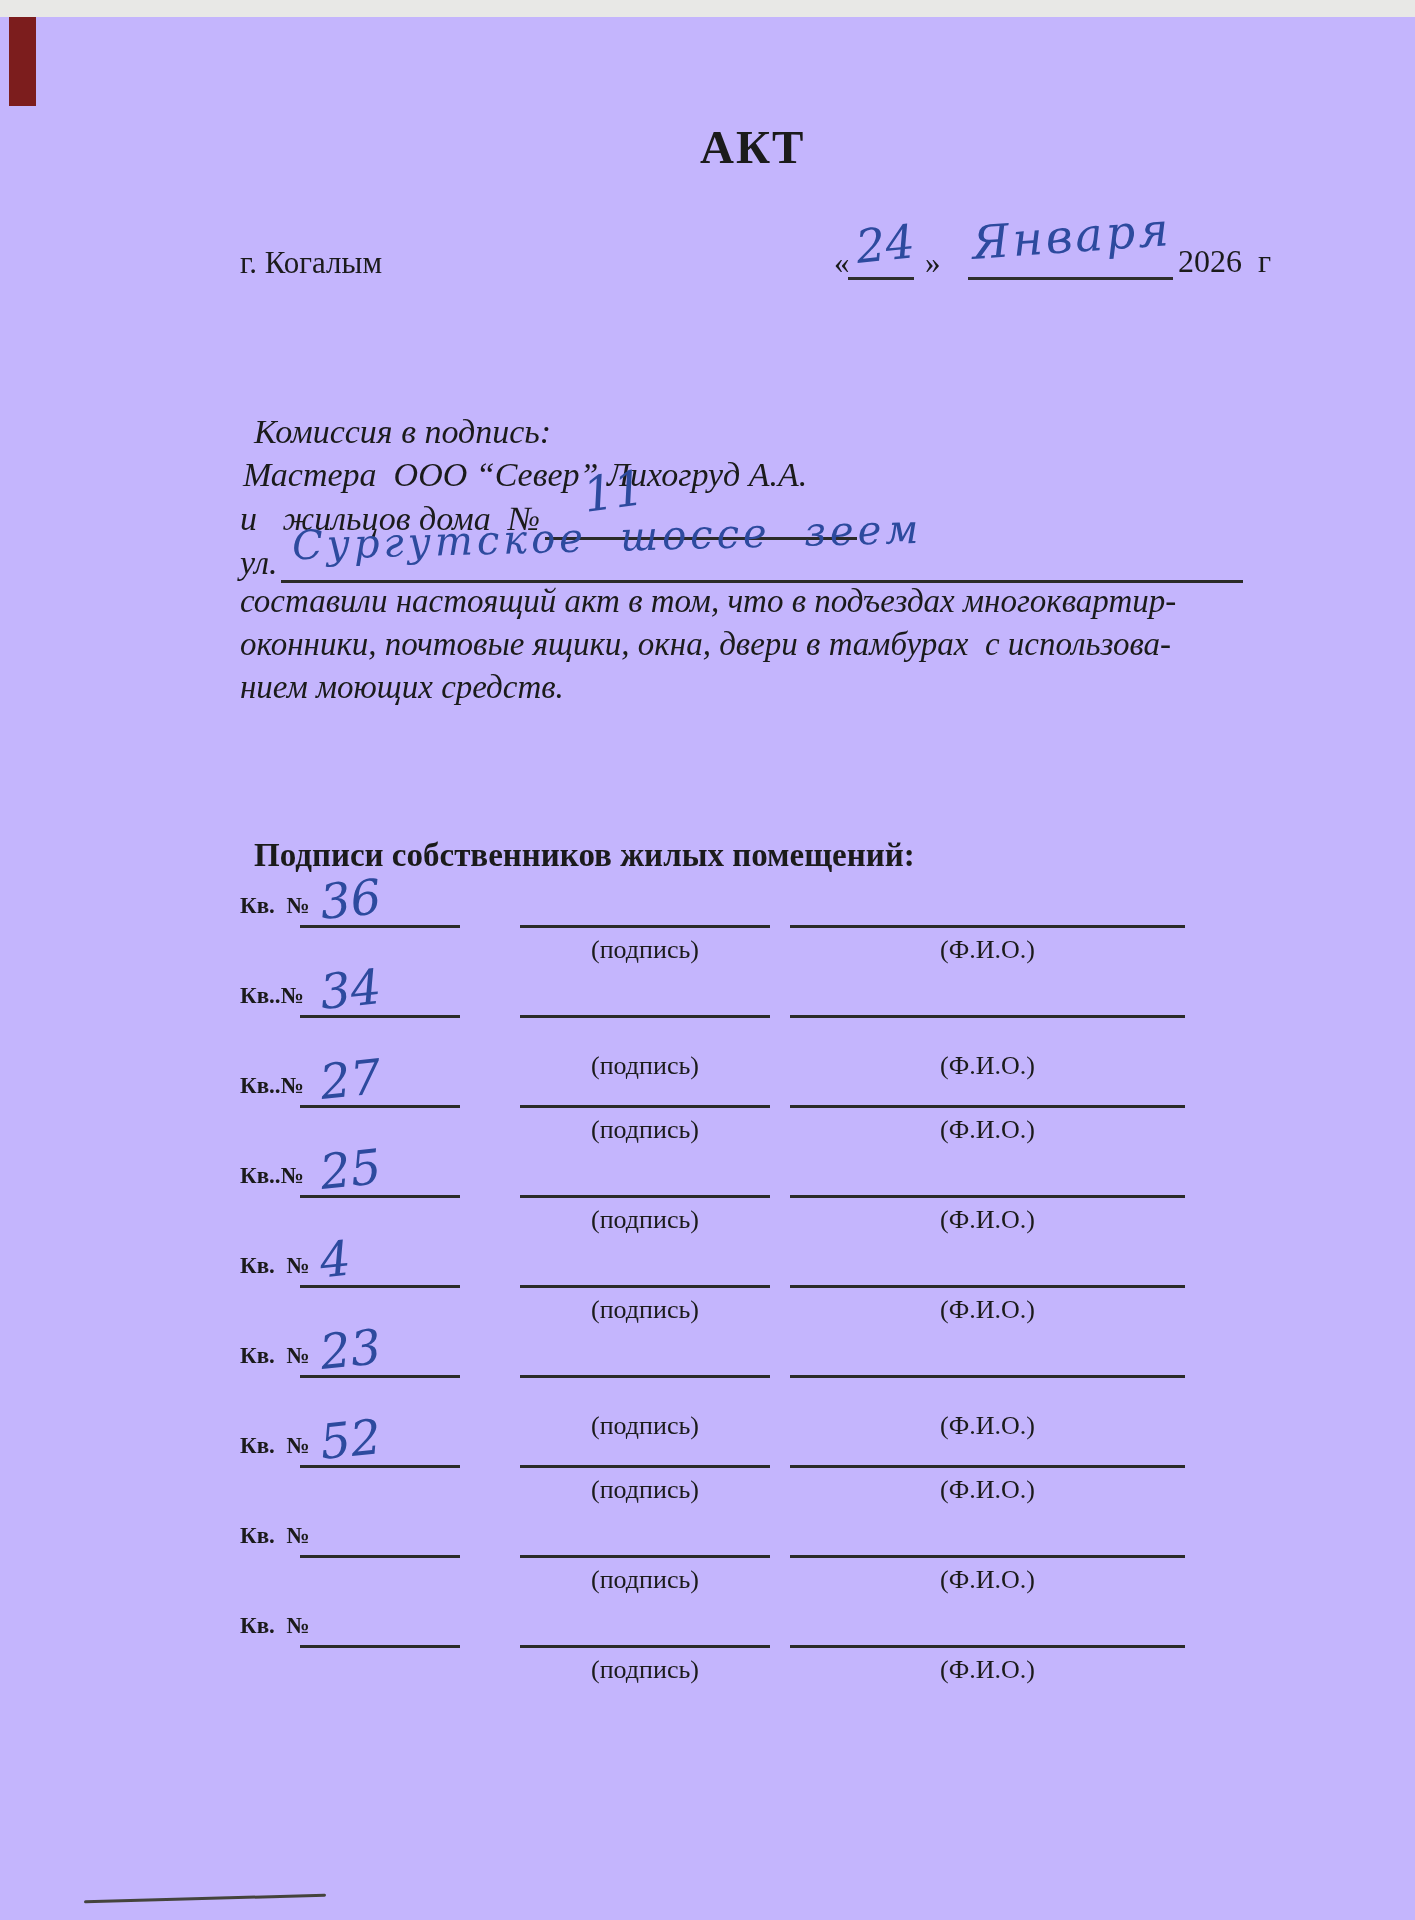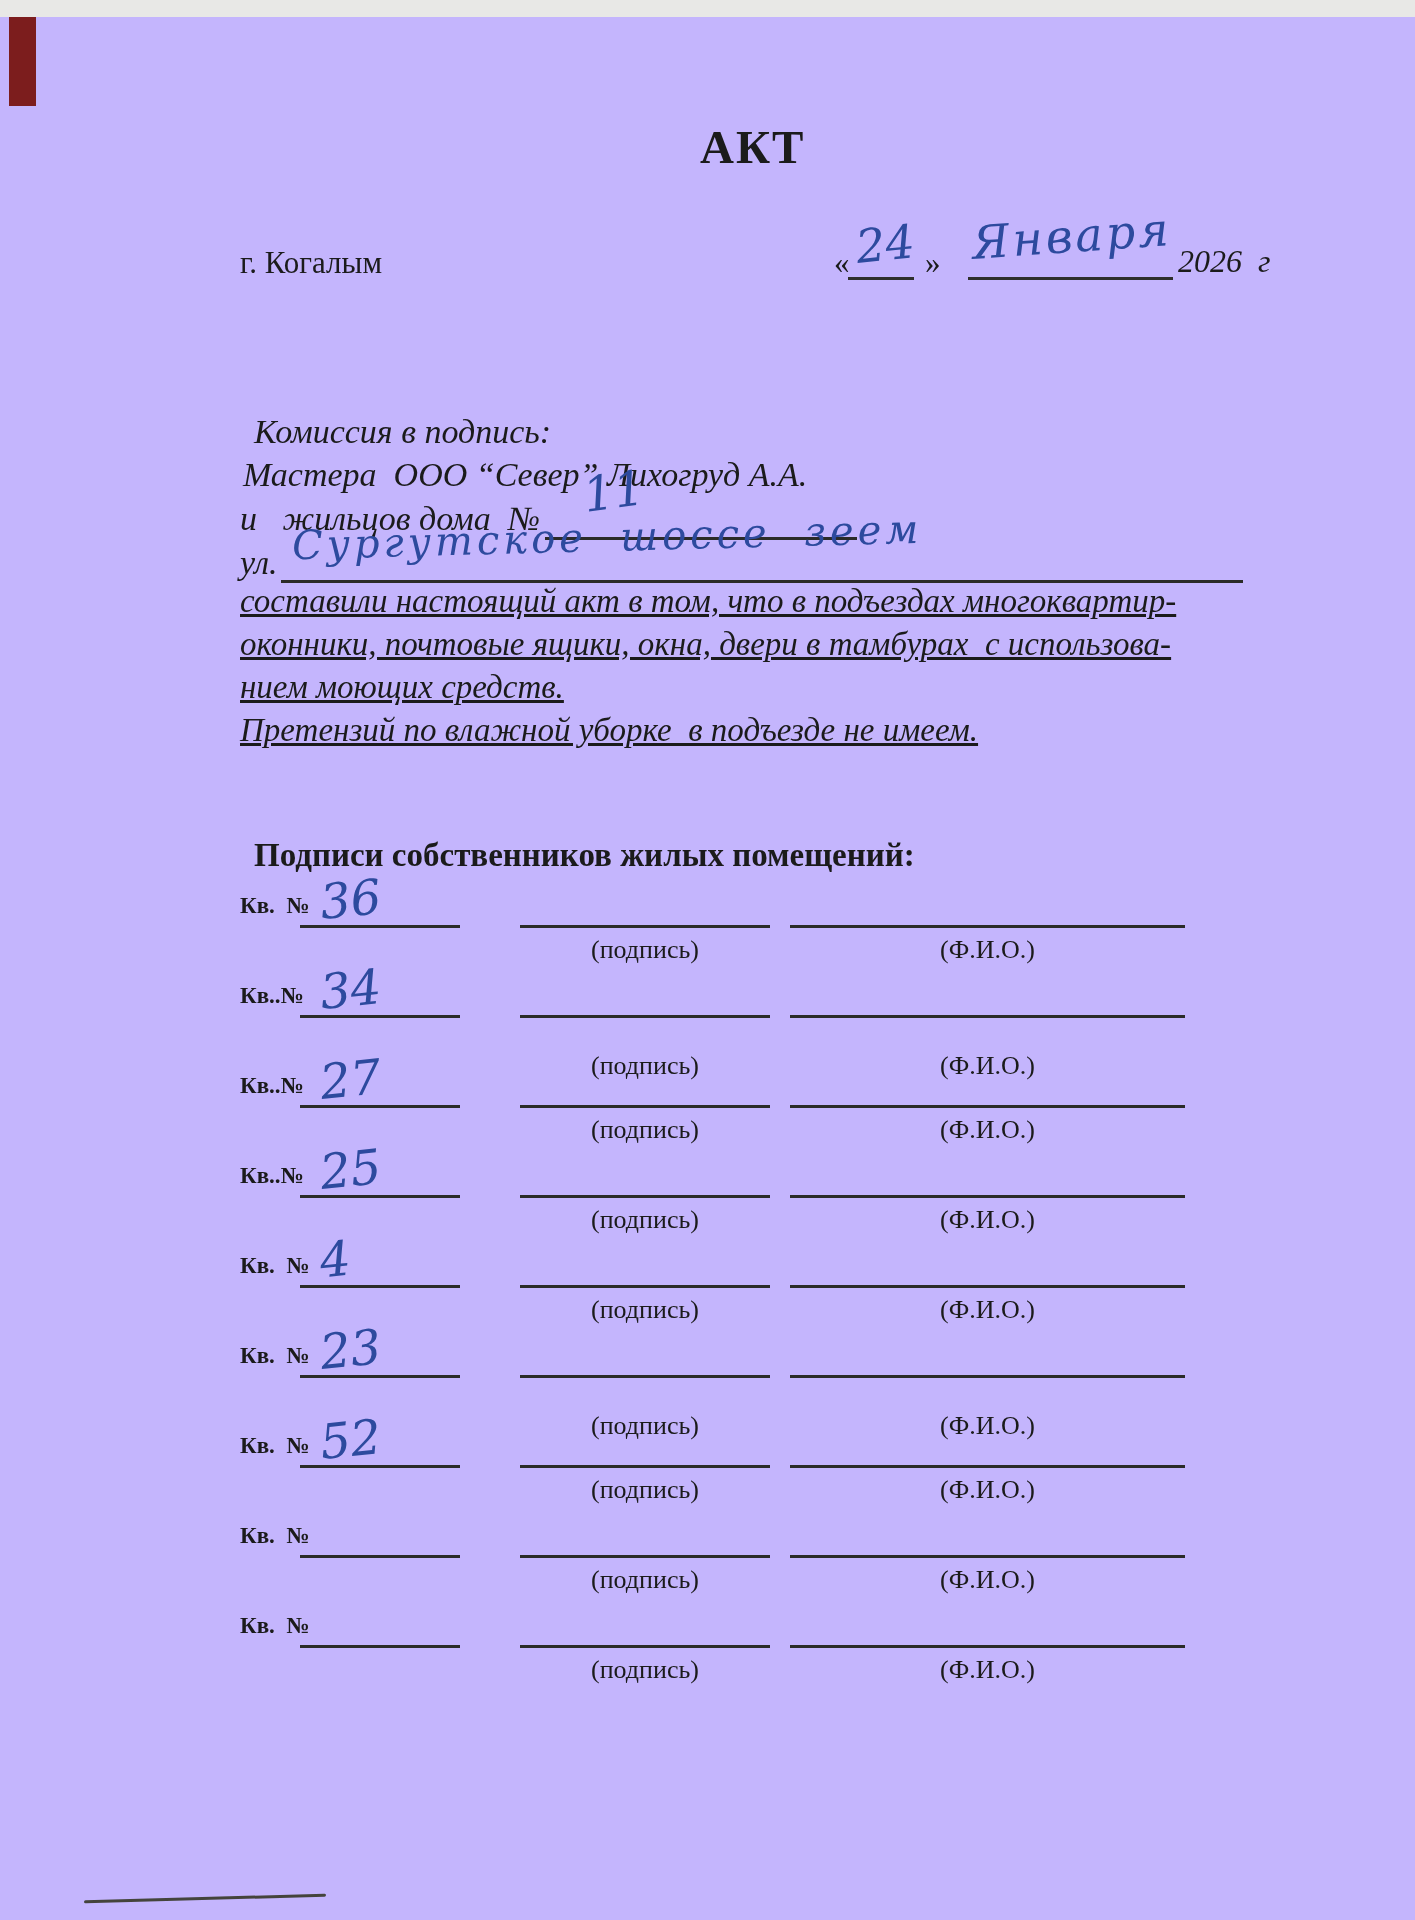--- a/index.html
+++ b/index.html
@@ -19,21 +19,21 @@
   .bottom-line{left:84px;top:1880px;width:242px;height:3px;background:#44443c;transform:rotate(-1.6deg);border-radius:2px;}
 
   
   .doc-title{left:700px;top:103px;font-size:47px;font-weight:bold;letter-spacing:2px;}
   .city{left:240px;top:228px;font-size:31px;}
   .q{font-size:31px;top:228px;}
   .q-open{left:834px;}
   .q-close{left:925px;}
   .day-line{left:848px;top:216px;width:66px;height:44px;border-bottom:3px solid #2f2f2c;}
   .month-line{left:968px;top:216px;width:205px;height:44px;border-bottom:3px solid #2f2f2c;}
-  .year{left:1178px;top:226px;font-size:32px;font-style:italic;}
+  .year{left:1178px;top:226px;font-size:32px;}
 
   
   .hand{
     font-family:"DejaVu Serif",serif;
     font-style:italic;
     color:var(--ink,#2d4a9e);
     white-space:nowrap;
     line-height:1;
   }
   .hand-day{left:856px;top:204px;font-size:46px;transform:rotate(-6deg);}
@@ -44,21 +44,21 @@
   
   .ital{font-style:italic;font-size:34px;white-space:nowrap;}
   .commission-intro{left:254px;top:396px;}
   .commission-master{left:243px;top:439px;}
   .commission-residents{left:240px;top:483px;}
   .house-line{left:545px;top:483px;width:312px;height:37px;border-bottom:3px solid #2b2b28;}
   .street-prefix{left:240px;top:527px;}
   .street-line{left:281px;top:527px;width:962px;height:36px;border-bottom:3px solid #2b2b28;}
 
   
-  .body-par{left:240px;top:563px;width:1010px;text-decoration:underline;}
+  .body-par{left:240px;top:563px;width:1010px;}
   .body-line{font-style:italic;font-size:33px;line-height:43px;white-space:nowrap;}
 
   
   .sig-heading{left:254px;top:820px;font-size:33px;font-weight:bold;}
   .sig-rows{left:0;top:0;width:1415px;height:1920px;}
   .sig-row{position:absolute;left:0;width:1415px;height:90px;}
   .kv-label{position:absolute;left:240px;top:0;font-size:23px;font-weight:bold;white-space:nowrap;}
   .line{position:absolute;top:4px;height:28px;border-bottom:3px solid #2b2b28;}
   .kv-line{left:300px;width:160px;}
   .mid-line{left:520px;width:250px;}
@@ -94,21 +94,20 @@
   <div class="abs house-line"></div>
   <div class="abs hand hand-house">11</div>
   <div class="abs ital street-prefix">ул.</div>
   <div class="abs street-line"></div>
   <div class="abs hand hand-street">Сургутское&nbsp; шоссе&nbsp; зеем</div>
 
   <div class="abs body-par">
       <div class="body-line">составили настоящий акт в том, что в подъездах многоквартир-</div>
       <div class="body-line">оконники, почтовые ящики, окна, двери в тамбурах&nbsp; с использова-</div>
       <div class="body-line">нием моющих средств.</div>
-      <div class="body-line">Претензий по влажной уборке&nbsp; в подъезде не имеем.</div>
     </div>
 
   <div class="abs sig-heading">Подписи собственников жилых помещений:</div>
 
   <div class="abs sig-rows">
       <div class="sig-row" style="top: 876px;">
       <span class="kv-label">Кв.&nbsp;&nbsp;№</span>
       <span class="line kv-line">
         <span class="hand apt-num">36</span>
       </span>

